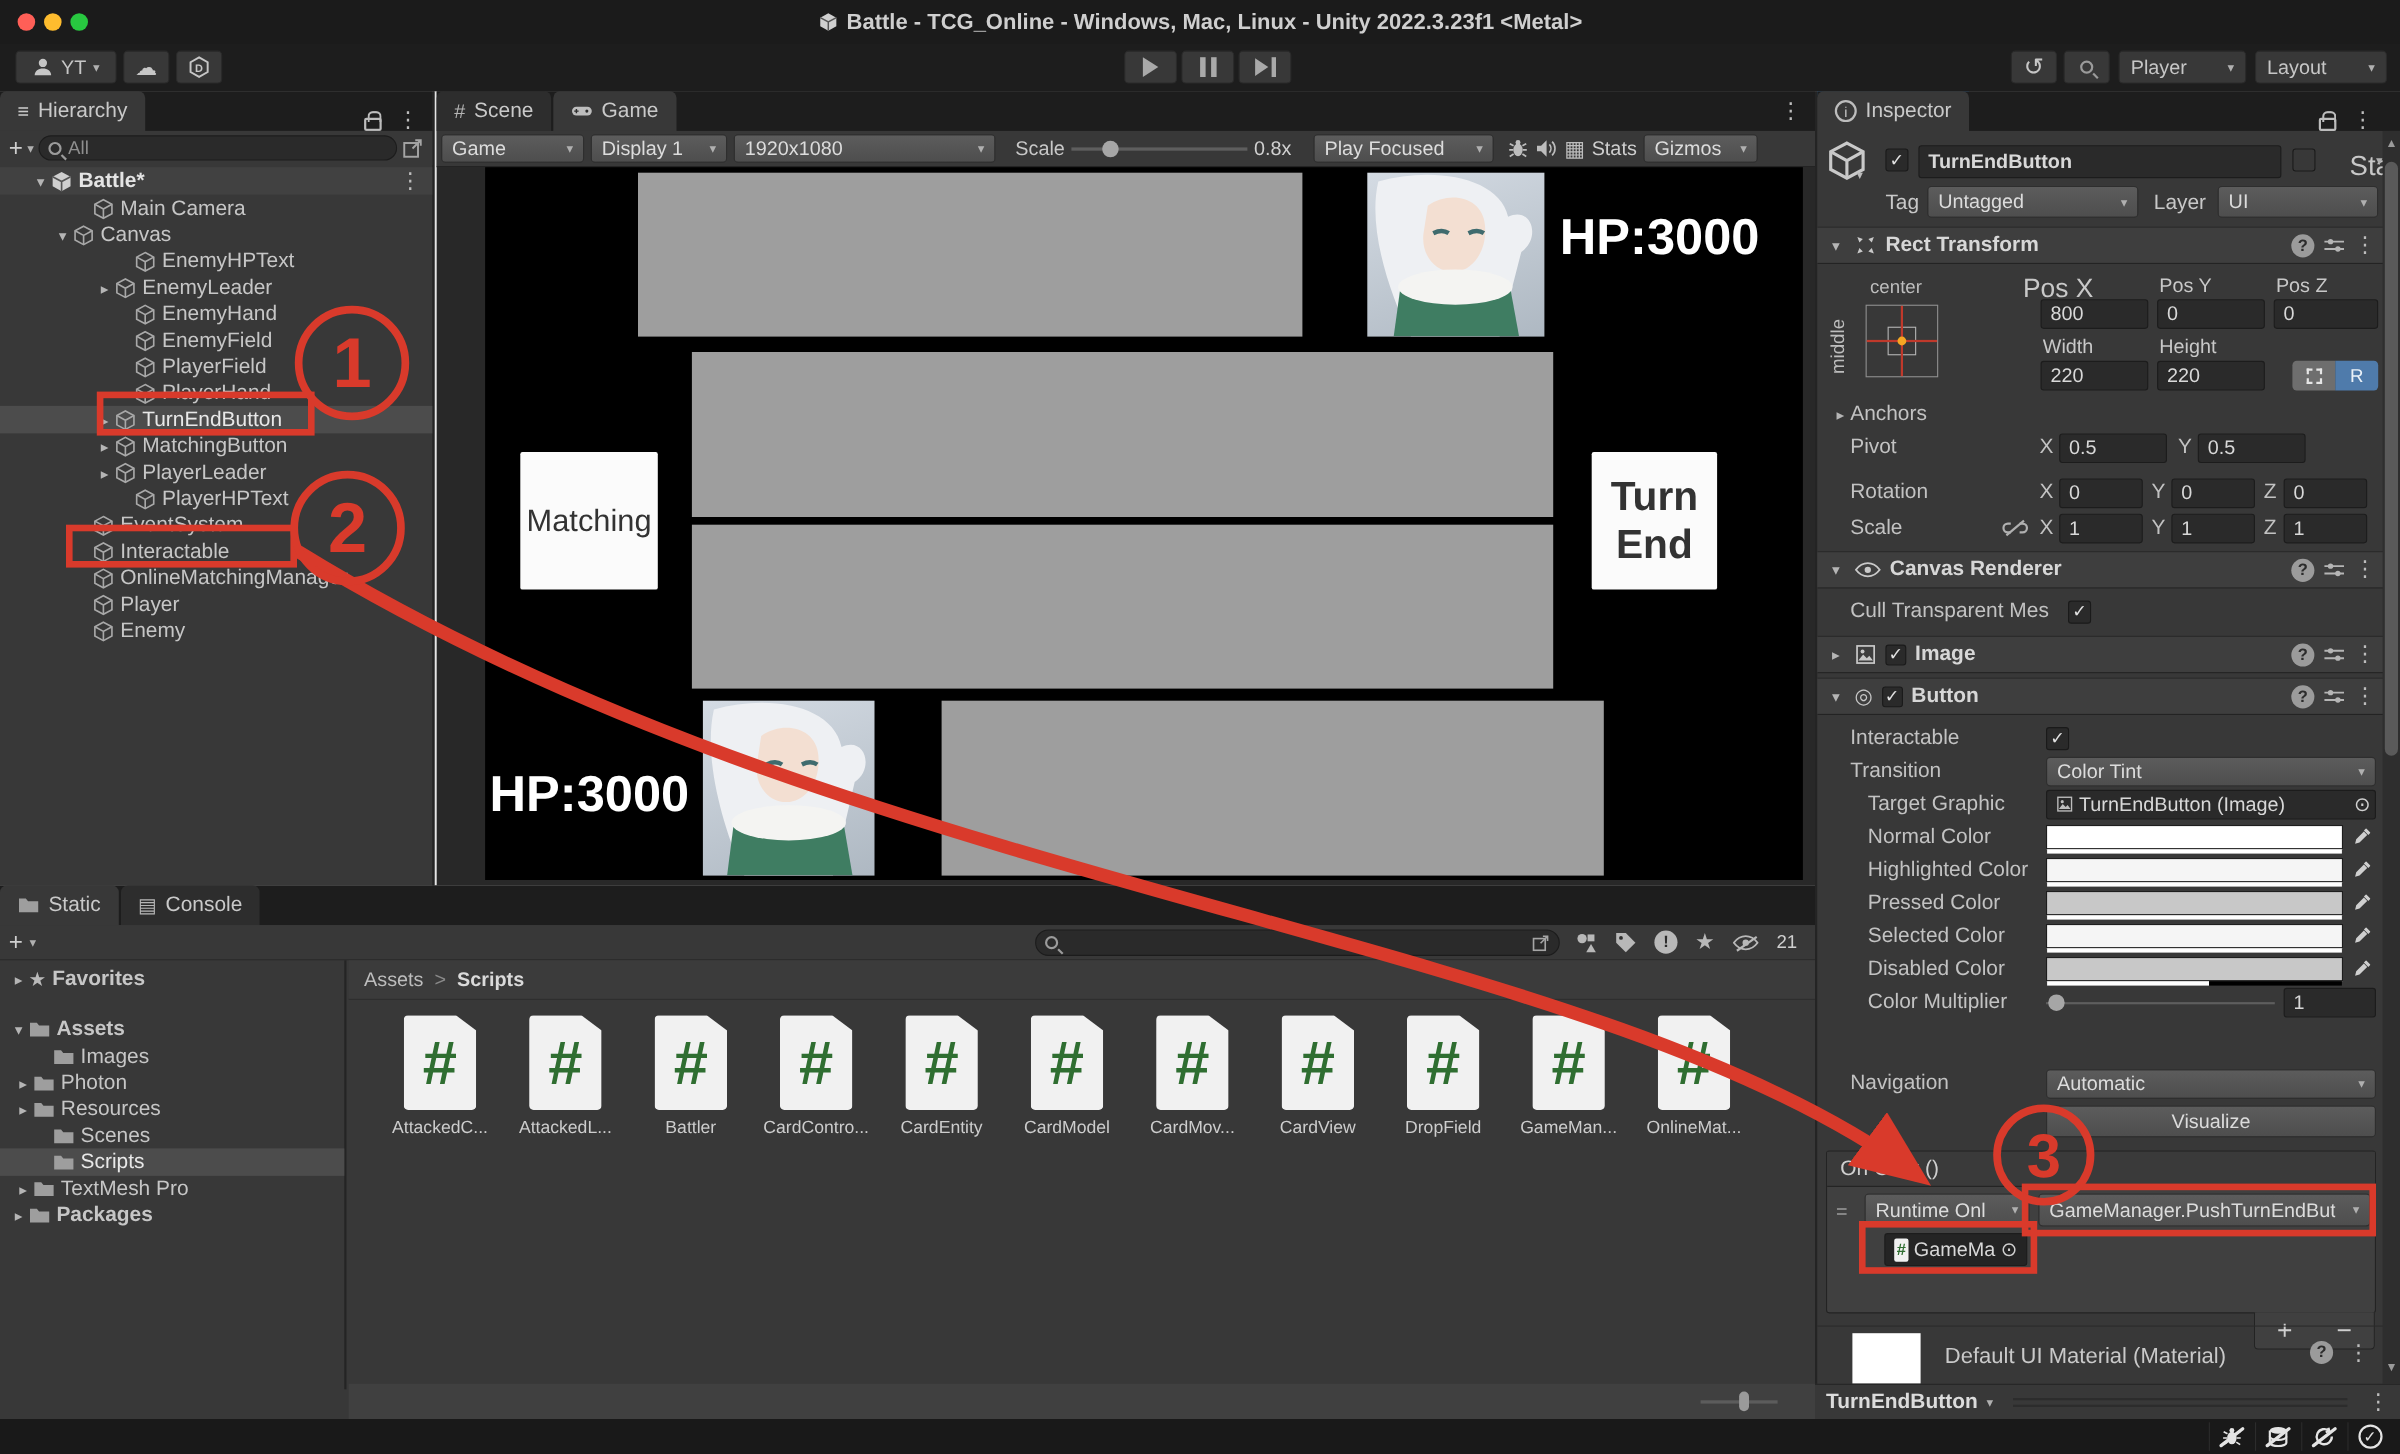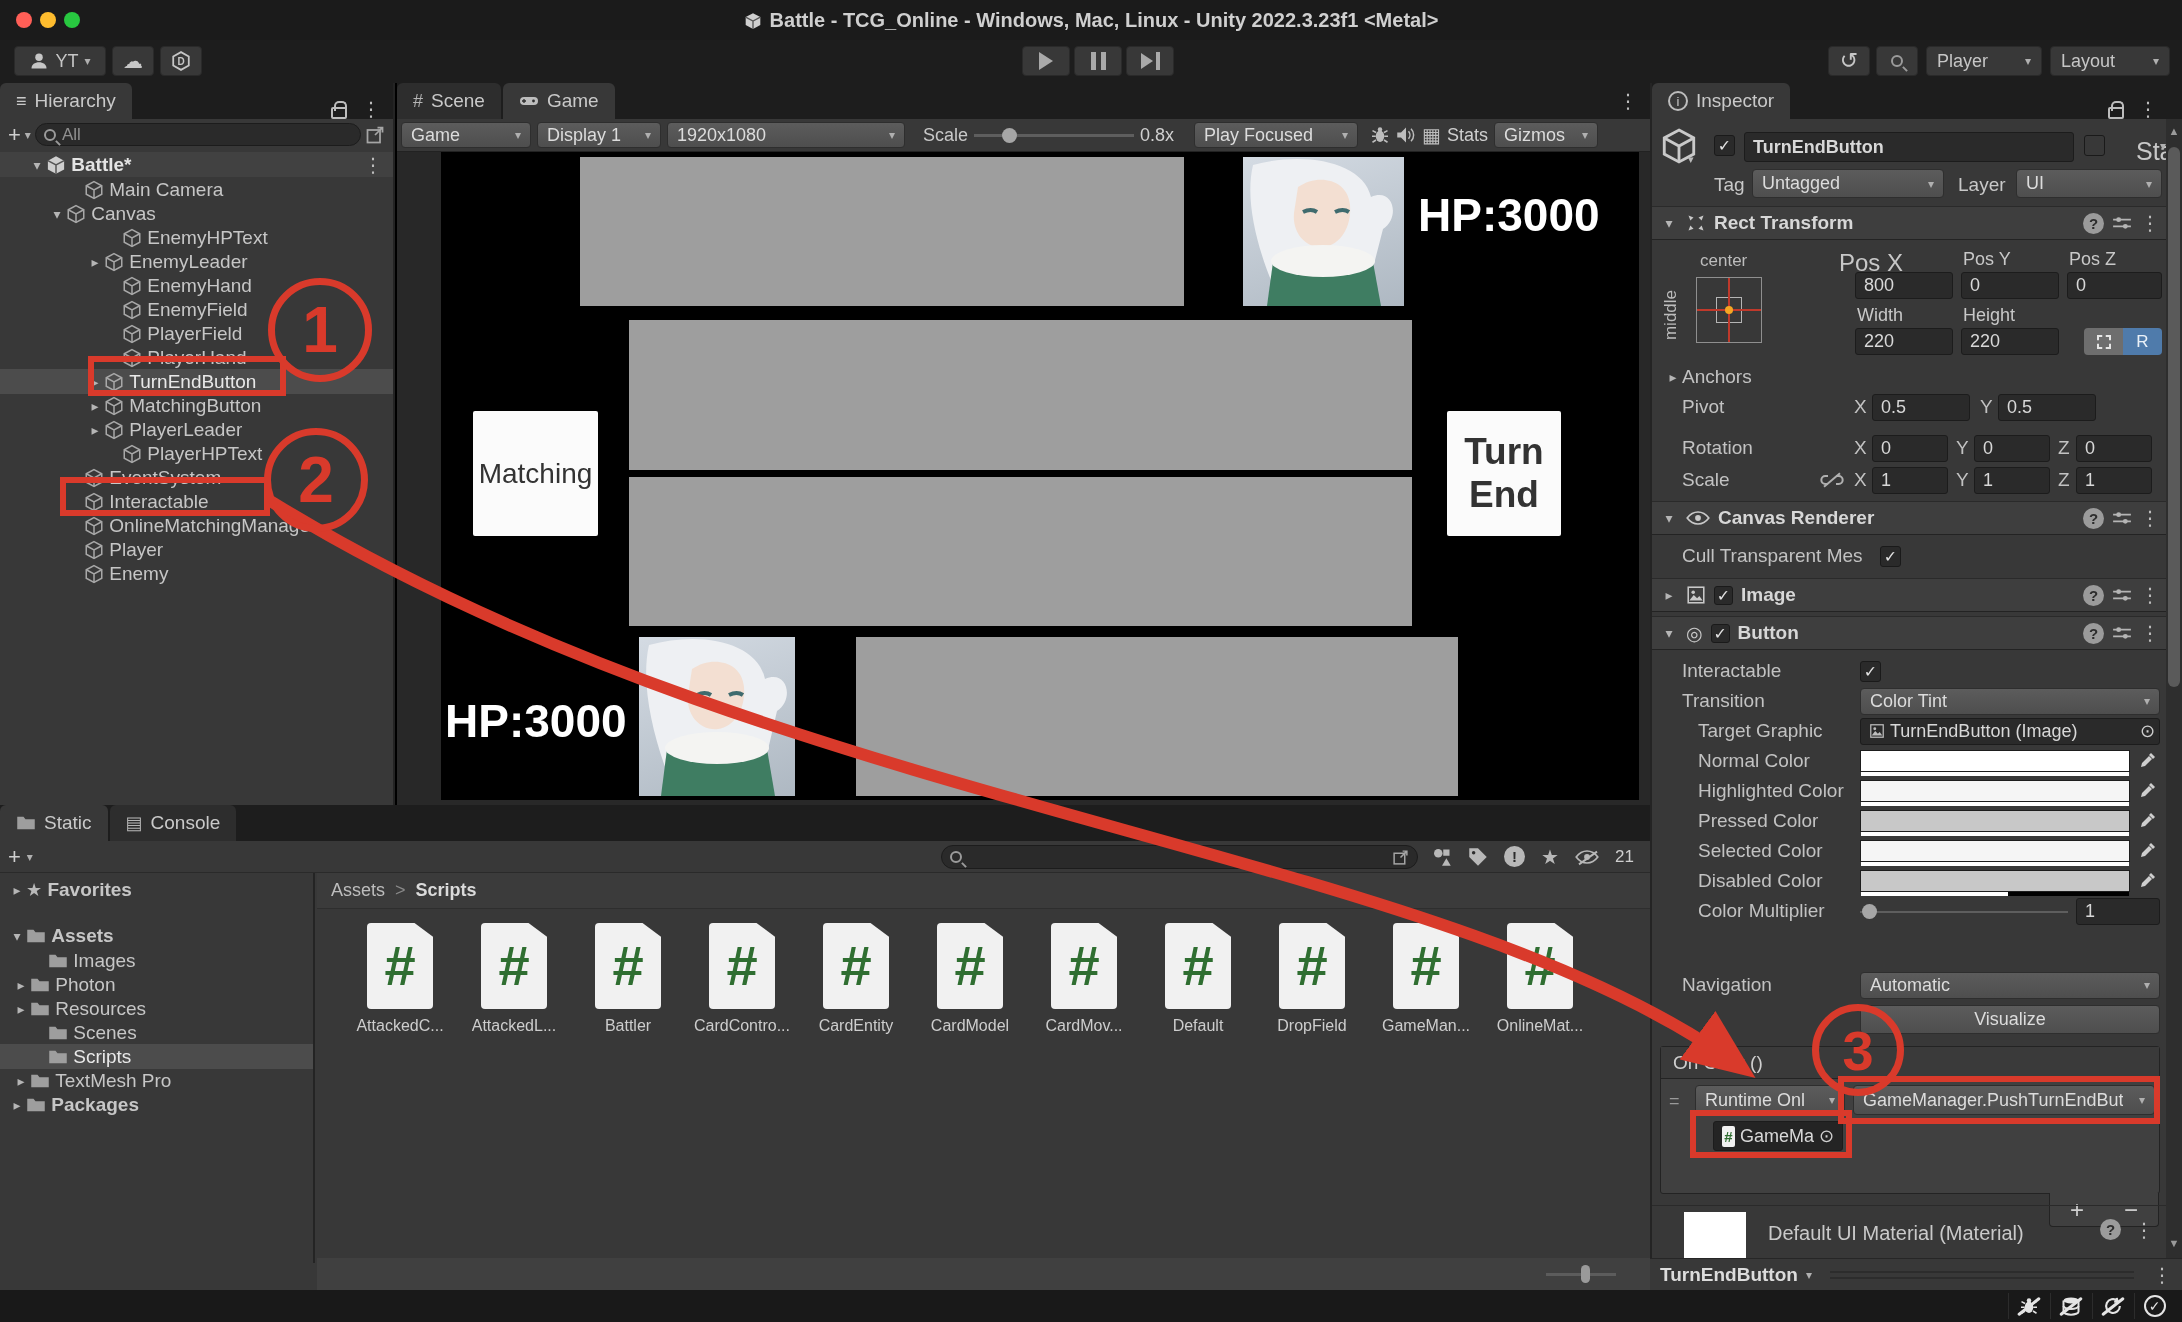--- a/index.html
+++ b/index.html
@@ -1,19 +1,19 @@
 <!DOCTYPE html>
 <html><head>
 <meta charset="utf-8">
 <style>
   * { box-sizing: border-box; margin:0; padding:0; }
   html,body { width:2182px; height:1322px; background:#1d1d1d; overflow:hidden;
     font-family:"Liberation Sans", sans-serif; color:#c8c8c8; }
   .abs { position:absolute; }
-  #root { position:relative; width:2182px; height:1322px; background:#000000; }
+  #root { position:relative; width:2182px; height:1322px; background:#e5e5e5; }
 
   
   #titlebar { left:0; top:0; width:2182px; height:40px; background:#1b1b1b; }
   .tl { width:16px; height:16px; border-radius:50%; top:12px; }
   #tl-close{ left:16px; background:#ff5f57;} #tl-min{ left:40px; background:#febc2e;} #tl-max{ left:64px; background:#28c840;}
   #win-title { left:0; right:0; top:9px; text-align:center; font-size:20px; font-weight:bold; color:#cfcfcf; }
   #win-title .uicon { display:inline-block; vertical-align:-3px; margin-right:8px; color:#b8b8b8;}
   #toolbar { left:0; top:40px; width:2182px; height:43px; background:#1d1d1d; }
   .tbtn { height:30px; top:6px; background:#383838; border:1px solid #2a2a2a; border-radius:4px;
           display:flex; align-items:center; justify-content:center; gap:6px; color:#c6c6c6; font-size:18px; }
@@ -925,21 +925,21 @@
         <div class="script-item">
             <div class="script-icon">
               <span>#</span>
             </div>
             <div class="script-label">CardMov...</div>
           </div>
         <div class="script-item">
             <div class="script-icon">
               <span>#</span>
             </div>
-            <div class="script-label">Default</div>
+            <div class="script-label">CardView</div>
           </div>
         <div class="script-item">
             <div class="script-icon">
               <span>#</span>
             </div>
             <div class="script-label">DropField</div>
           </div>
         <div class="script-item">
             <div class="script-icon">
               <span>#</span>

